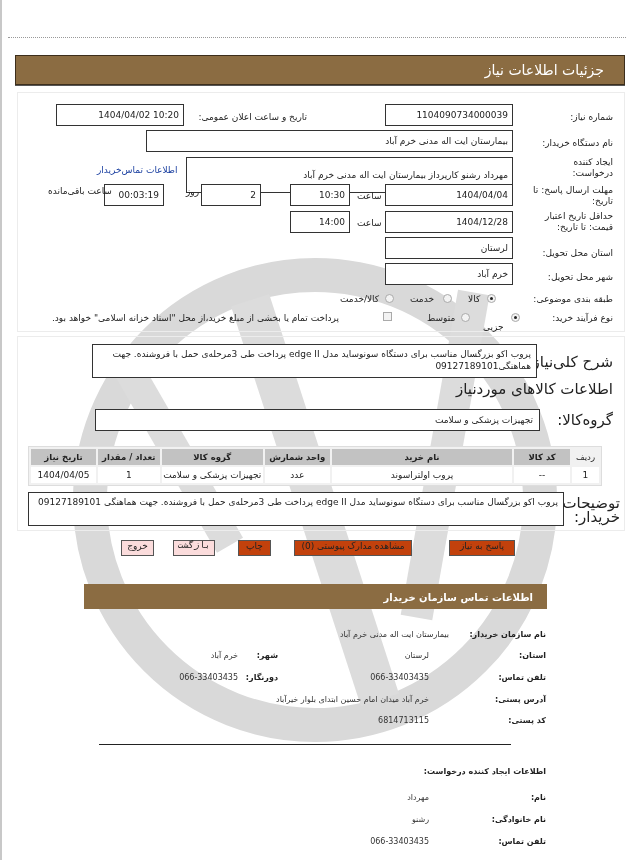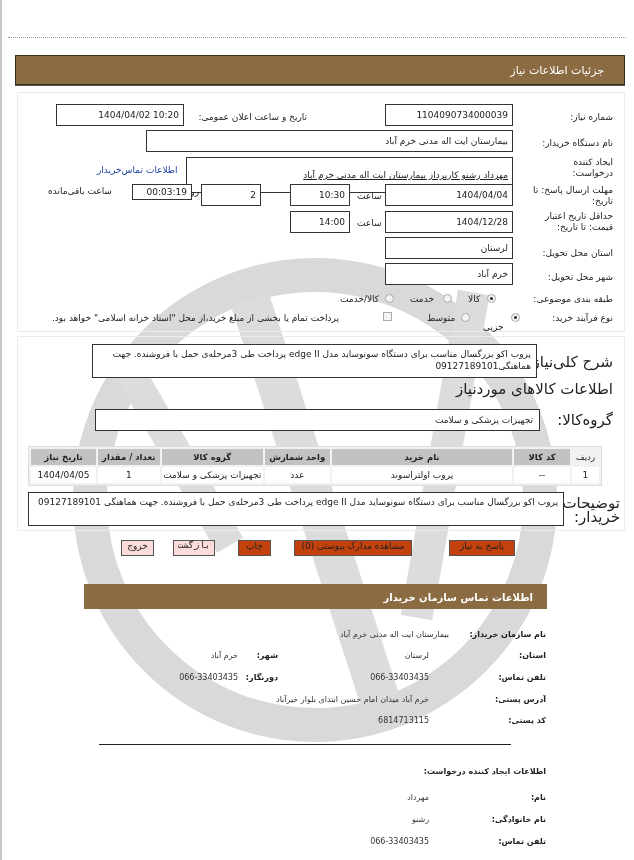--- a/index.html
+++ b/index.html
@@ -2,21 +2,21 @@
 <html><head>
 <meta charset="utf-8">
 <style>
   * { box-sizing: border-box; margin: 0; padding: 0; }
   html, body { width: 634px; height: 860px; background: #ffffff; overflow: hidden; }
   body { font-family: "DejaVu Sans", sans-serif; font-size: 9px; color: #222; position: relative; direction: rtl; }
   .left-rule { position: absolute; left: 0; top: 0; width: 2px; height: 860px; background: #c8c8c8; }
   .dotted { position: absolute; left: 8px; top: 37px; width: 618px; border-top: 1px dotted #999; }
   .watermark { position: absolute; left: 10px; top: 250px; width: 610px; height: 560px; z-index: 0; pointer-events: none; }
   .hdr-bar { position: absolute; background: #8b6c42; color: #fff; border: 1px solid #3c2e1c; box-shadow: 0 1px 0 #555; }
-  .hdr-bar span { position: absolute; right: 20px; top: 50%; transform: translateY(-50%); font-size: 11px; }
+  .hdr-bar span { position: absolute; right: 20px; top: 50%; transform: translateY(-50%); font-size: 14px; }
   .panel { position: absolute; border: 1px solid #ececec; background: rgba(255,255,255,0.0); }
   .lbl { position: absolute; font-size: 9px; color: #222; white-space: nowrap; line-height: 11px; }
   .lbl.wrap { white-space: normal; }
   .lbl.bold { font-weight: normal; font-size: 15px; }
   .box { position: absolute; border: 1px solid #333; background: #fff; font-size: 9px; padding: 0 4px; display: flex; align-items: center; justify-content: flex-end; direction: ltr; white-space: nowrap; overflow: hidden; z-index: 1; }
   .box.rtl { direction: rtl; justify-content: flex-start; }
   .link { position: absolute; color: #1a3fa0; font-size: 9px; z-index: 1; }
   .radio { position: absolute; width: 9px; height: 9px; border-radius: 50%; border: 1px solid #aaa; background: #f3f3f3; z-index: 1; }
   .radio.on::after { content: ""; position: absolute; left: 2px; top: 2px; width: 3px; height: 3px; border-radius: 50%; background: #222; }
   .check { position: absolute; width: 9px; height: 9px; border: 1px solid #aaa; background: #f3f3f3; z-index: 1; }
@@ -57,30 +57,30 @@
 
 <div class="lbl z1" style="right:21px; top:112px;">شماره نیاز:</div>
 <div class="box" style="left:385px; top:104px; width:128px; height:22px;">1104090734000039</div>
 <div class="lbl z1" style="right:327px; top:112px;">تاریخ و ساعت اعلان عمومی:</div>
 <div class="box" style="left:56px; top:104px; width:128px; height:22px;">1404/04/02 10:20</div>
 
 <div class="lbl z1" style="right:21px; top:138px;">نام دستگاه خریدار:</div>
 <div class="box rtl" style="left:146px; top:130px; width:367px; height:22px;">بیمارستان ایت اله مدنی خرم آباد</div>
 
 <div class="lbl wrap z1" style="right:21px; top:157px; width:70px;">ایجاد کننده درخواست:</div>
-<div class="box rtl" style="left:186px; top:157px; width:327px; height:36px;text-decoration:underline;">مهرداد رشنو کارپرداز  بیمارستان ایت اله مدنی خرم آباد</div>
+<div class="box rtl" style="left:186px; top:157px; width:327px; height:36px;">مهرداد رشنو کارپرداز  بیمارستان ایت اله مدنی خرم آباد</div>
 <a class="link" style="left:97px; top:165px;">اطلاعات تماس‌خریدار</a>
 
 <div class="lbl wrap z1" style="right:21px; top:185px; width:100px;">مهلت ارسال پاسخ: تا تاریخ:</div>
 <div class="box" style="left:385px; top:184px; width:128px; height:22px;">1404/04/04</div>
 <div class="lbl z1" style="left:357px; top:191px;">ساعت</div>
 <div class="box" style="left:290px; top:184px; width:60px; height:22px;">10:30</div>
 <div class="box" style="left:201px; top:184px; width:60px; height:22px;">2</div>
 <div class="lbl z1" style="left:186px; top:187px;">روز</div>
-<div class="box" style="left:132px; top:184px; width:60px; height:16px;text-align:center;">00:03:19</div>
+<div class="box" style="left:104px; top:184px; width:60px; height:22px;text-align:center;">00:03:19</div>
 <div class="lbl z1" style="left:48px; top:186px;">ساعت باقی‌مانده</div>
 
 <div class="lbl wrap z1" style="right:21px; top:211px; width:90px;">حداقل تاریخ اعتبار قیمت: تا تاریخ:</div>
 <div class="box" style="left:385px; top:211px; width:128px; height:22px;text-align:center;">1404/12/28</div>
 <div class="lbl z1" style="left:357px; top:218px;">ساعت</div>
 <div class="box" style="left:290px; top:211px; width:60px; height:22px;">14:00</div>
 
 <div class="lbl z1" style="right:21px; top:248px;">استان محل تحویل:</div>
 <div class="box rtl" style="left:385px; top:237px; width:128px; height:22px;">لرستان</div>
 

